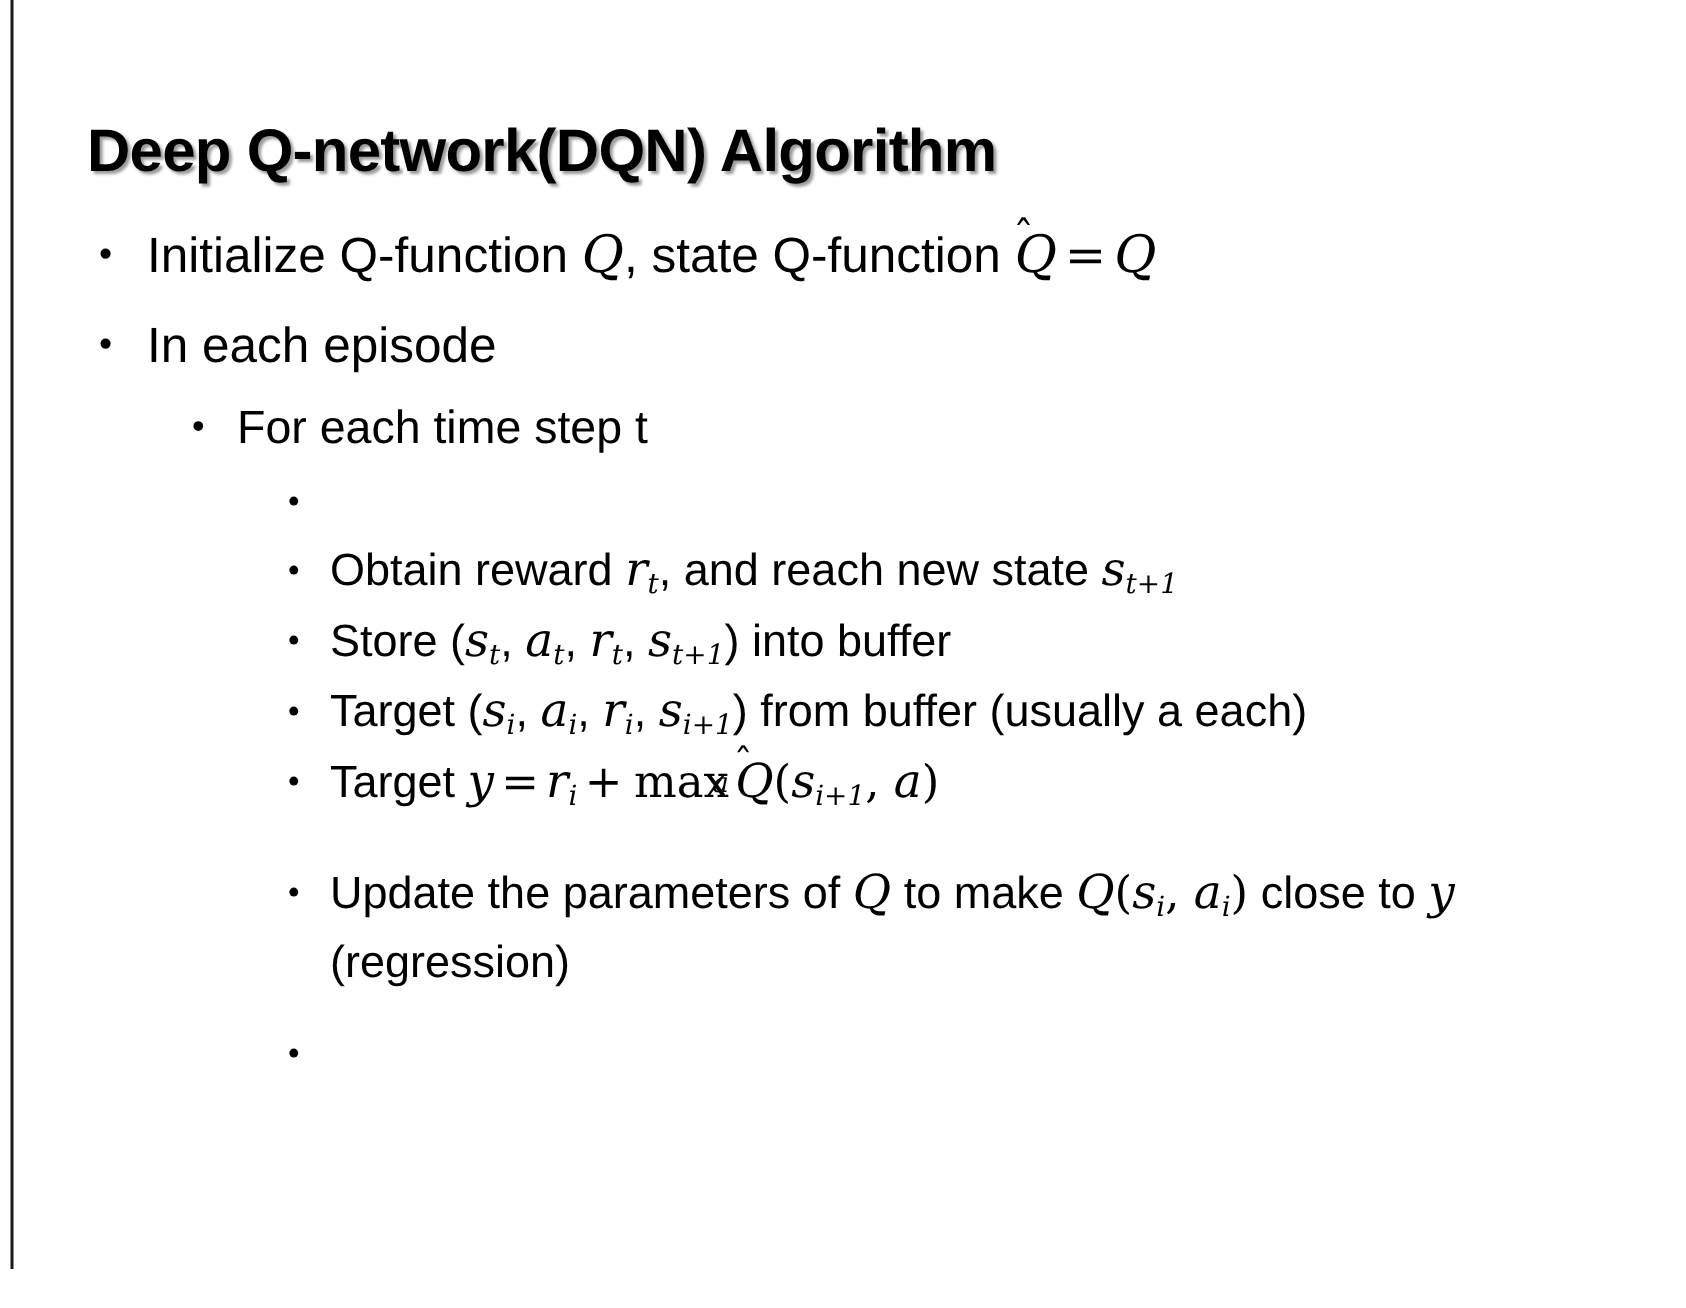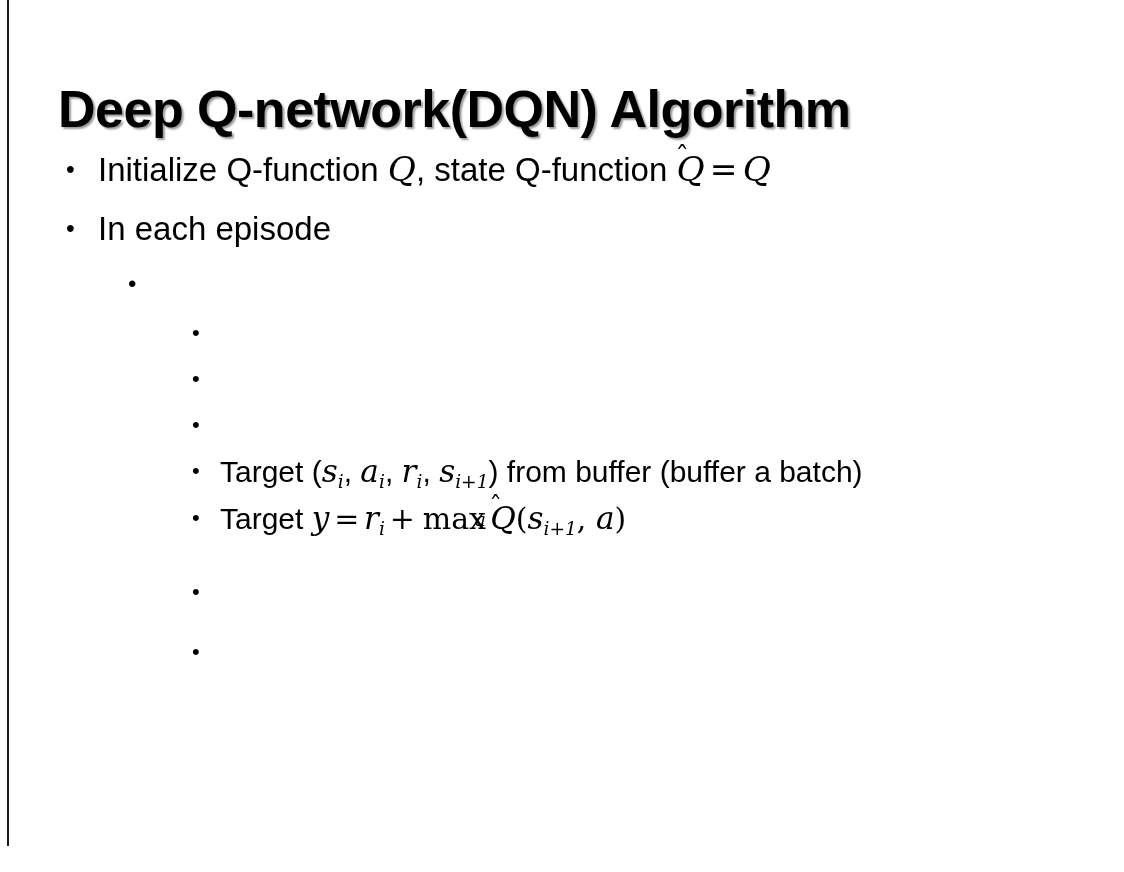--- a/index.html
+++ b/index.html
@@ -32,21 +32,21 @@
     height: 846px;
     background: #1a1a1a;
   }
 
   #slide-title {
     position: absolute;
     left: 58px;
     top: 44px;
     font-family: "Liberation Sans", sans-serif;
     font-weight: bold;
-    font-size: 52px;
+    font-size: 40px;
     line-height: 60px;
     letter-spacing: -0.5px;
     color: #000000;
     text-shadow: 2px 2px 2px rgba(120,120,120,0.75);
     white-space: nowrap;
   }
 
   #body-list {
     position: absolute;
     left: 0;
@@ -171,46 +171,50 @@
       <span class="txt"><span>Initialize Q-function </span><span class="m">Q</span><span>, state Q-function </span><span class="m hat"><span>Q</span><span class="hatmark">̂</span></span><span class="op">=</span><span class="m">Q</span></span>
     </div>
 
     <div class="li lvl1">
       <span class="bullet">•</span>
       <span class="txt">In each episode</span>
     </div>
 
     <div class="li lvl2">
       <span class="bullet">•</span>
-    </div>
-
-    <div class="li lvl3">
-      <span class="bullet">•</span>
-    </div>
-
-    <div class="li lvl3">
-      <span class="bullet">•</span>
-    </div>
-
-    <div class="li lvl3">
-      <span class="bullet">•</span>
-    </div>
-
-    <div class="li lvl3">
-      <span class="bullet">•</span>
-      <span class="txt"><span>Target (</span><span class="m">s</span><sub class="s">i</sub><span>, </span><span class="m">a</span><sub class="s">i</sub><span>, </span><span class="m">r</span><sub class="s">i</sub><span>, </span><span class="m">s</span><sub class="s">i+1</sub><span>) from buffer (buffer a batch)</span></span>
+      <span class="txt">For each time step t</span>
+    </div>
+
+    <div class="li lvl3">
+      <span class="bullet">•</span>
+    </div>
+
+    <div class="li lvl3">
+      <span class="bullet">•</span>
+      <span class="txt"><span>Obtain reward </span><span class="m">r</span><sub class="s">t</sub><span>, and reach new state </span><span class="m">s</span><sub class="s">t+1</sub></span>
+    </div>
+
+    <div class="li lvl3">
+      <span class="bullet">•</span>
+      <span class="txt"><span>Store (</span><span class="m">s</span><sub class="s">t</sub><span>, </span><span class="m">a</span><sub class="s">t</sub><span>, </span><span class="m">r</span><sub class="s">t</sub><span>, </span><span class="m">s</span><sub class="s">t+1</sub><span>) into buffer</span></span>
+    </div>
+
+    <div class="li lvl3">
+      <span class="bullet">•</span>
+      <span class="txt"><span>Target (</span><span class="m">s</span><sub class="s">i</sub><span>, </span><span class="m">a</span><sub class="s">i</sub><span>, </span><span class="m">r</span><sub class="s">i</sub><span>, </span><span class="m">s</span><sub class="s">i+1</sub><span>) from buffer (usually a each)</span></span>
     </div>
 
     <div class="li lvl3" style="min-height:74px;">
       <span class="bullet">•</span>
       <span class="txt"><span>Target </span><span class="m">y</span><span class="op">=</span><span class="m">r</span><sub class="s">i</sub><span class="op">+</span><span class="maxop"><span>max</span><span class="under">a</span></span><span class="m hat"><span>Q</span><span class="hatmark">̂</span></span><span class="mr">(</span><span class="m">s</span><sub class="s">i+1</sub><span class="mr">, </span><span class="m">a</span><span class="mr">)</span></span>
     </div>
 
     <div class="li lvl3">
       <span class="bullet">•</span>
+      <span class="txt"><span>Update the parameters of </span><span class="m">Q</span><span> to make </span><span class="m">Q</span><span class="mr">(</span><span class="m">s</span><sub class="s">i</sub><span class="mr">, </span><span class="m">a</span><sub class="s">i</sub><span class="mr">)</span><span> close to </span><span class="m">y</span><span> (regression)</span></span>
     </div>
 
     <div class="li lvl3" style="margin-top:14px;">
       <span class="bullet">•</span>
     </div>
 
   </div>
 </div>
 
 </body></html>

